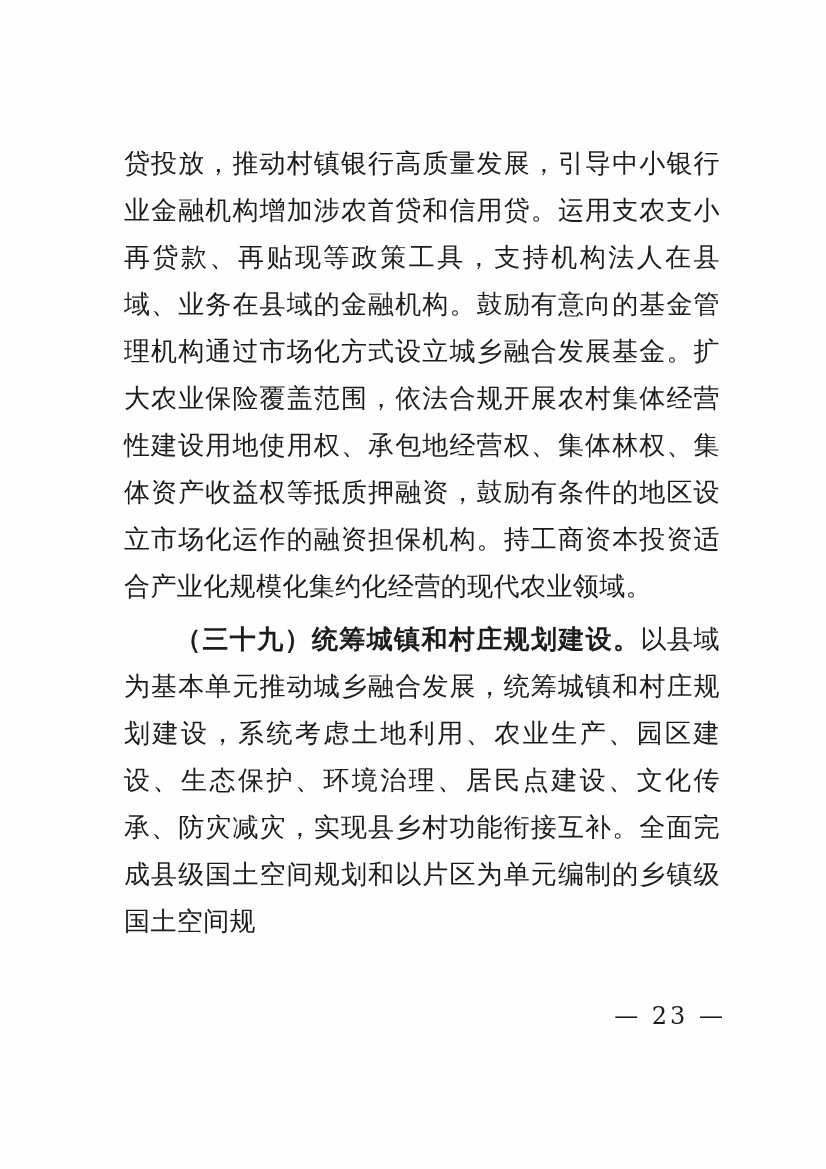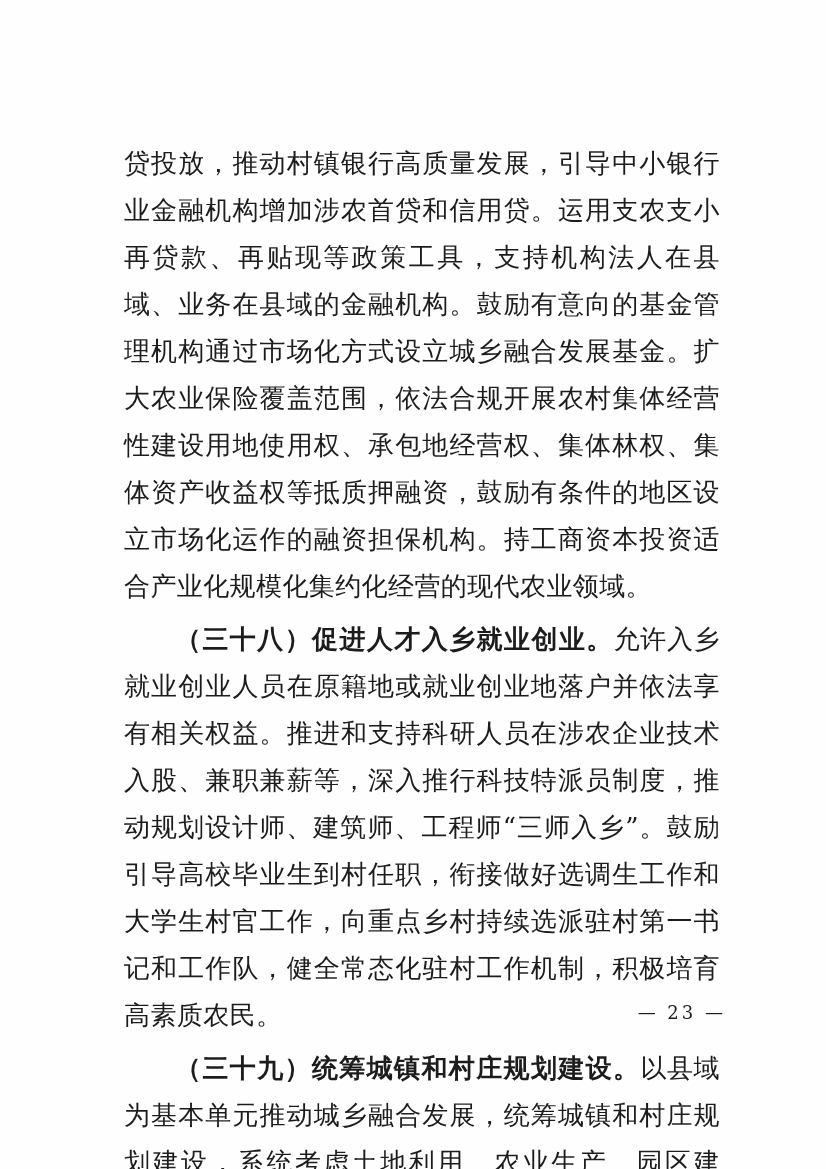--- a/index.html
+++ b/index.html
@@ -37,36 +37,35 @@
     text-indent: 51px;
   }
   .heading-run {
     font-weight: bold;
     letter-spacing: 1.2px;
   }
   .page-number {
     position: absolute;
     right: 100px;
     top: 1002px;
-    font-size: 18px;
+    font-size: 24px;
     color: #1c1c1c;
     font-family: "DejaVu Serif", serif;
     letter-spacing: 3px;
   }
 </style>
 </head>
 <body>
 
 <div class="page">
 
   <div class="content">
 
     <p class="para first">贷投放，推动村镇银行高质量发展，引导中小银行业金融机构增加涉农首贷和信用贷。运用支农支小再贷款、再贴现等政策工具，支持机构法人在县域、业务在县域的金融机构。鼓励有意向的基金管理机构通过市场化方式设立城乡融合发展基金。扩大农业保险覆盖范围，依法合规开展农村集体经营性建设用地使用权、承包地经营权、集体林权、集体资产收益权等抵质押融资，鼓励有条件的地区设立市场化运作的融资担保机构。持工商资本投资适合产业化规模化集约化经营的现代农业领域。</p>
 
-    <p class="para indent"><span class="heading-run">（三十八）促进人才入乡就业创业。</span><span>允许入乡就业创业人员在原籍地或就业创业地落户并依法享有相关权益。推进和支持科研人员在涉农企业技术入股、兼职兼薪等，深入推行科技特派员制度，推动规划设计师、建筑师、工程师“三师入乡”。鼓励引导高校毕业生到村任职，衔接做好选调生工作和大学生村官工作，向重点乡村持续选派驻村第一书记和工作队，健全常态化驻村工作机制，积极培育高素质农民。</span></p>
 
     <p class="para indent"><span class="heading-run">（三十九）统筹城镇和村庄规划建设。</span><span>以县域为基本单元推动城乡融合发展，统筹城镇和村庄规划建设，系统考虑土地利用、农业生产、园区建设、生态保护、环境治理、居民点建设、文化传承、防灾减灾，实现县乡村功能衔接互补。全面完成县级国土空间规划和以片区为单元编制的乡镇级国土空间规</span></p>
 
   </div>
 
   <div class="page-number">— 23 —</div>
 
 </div>
 
 </body></html>

